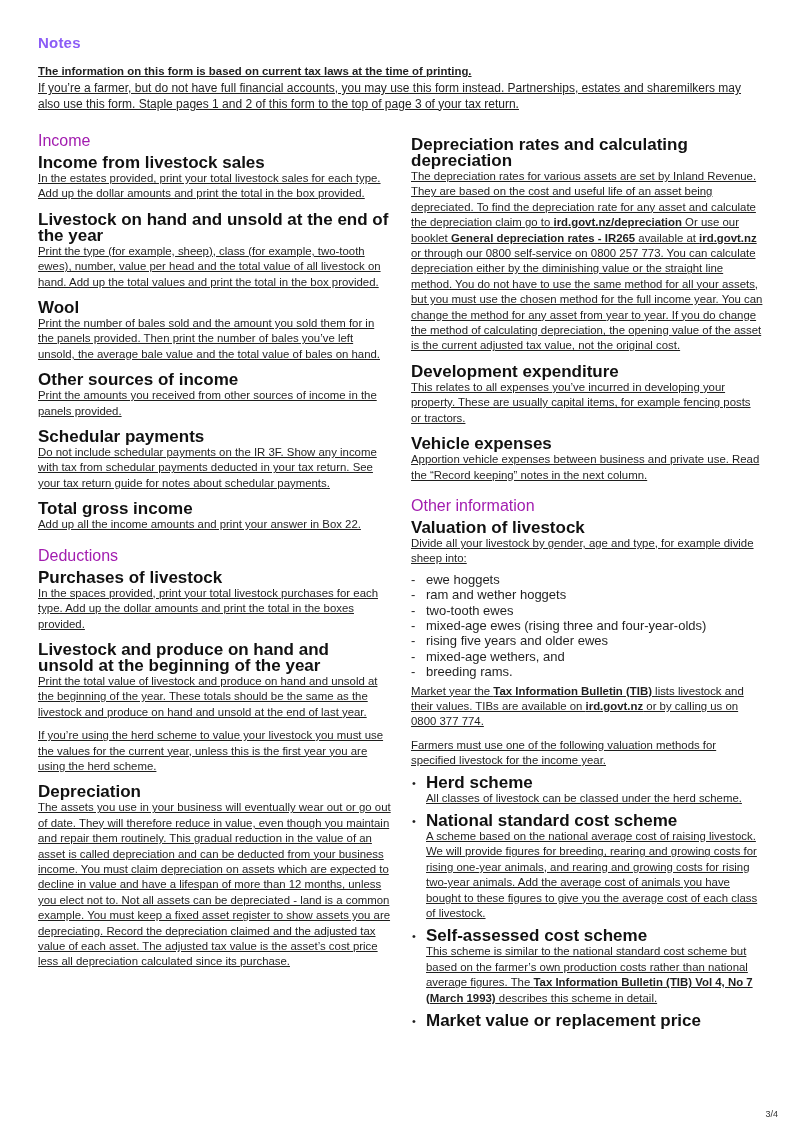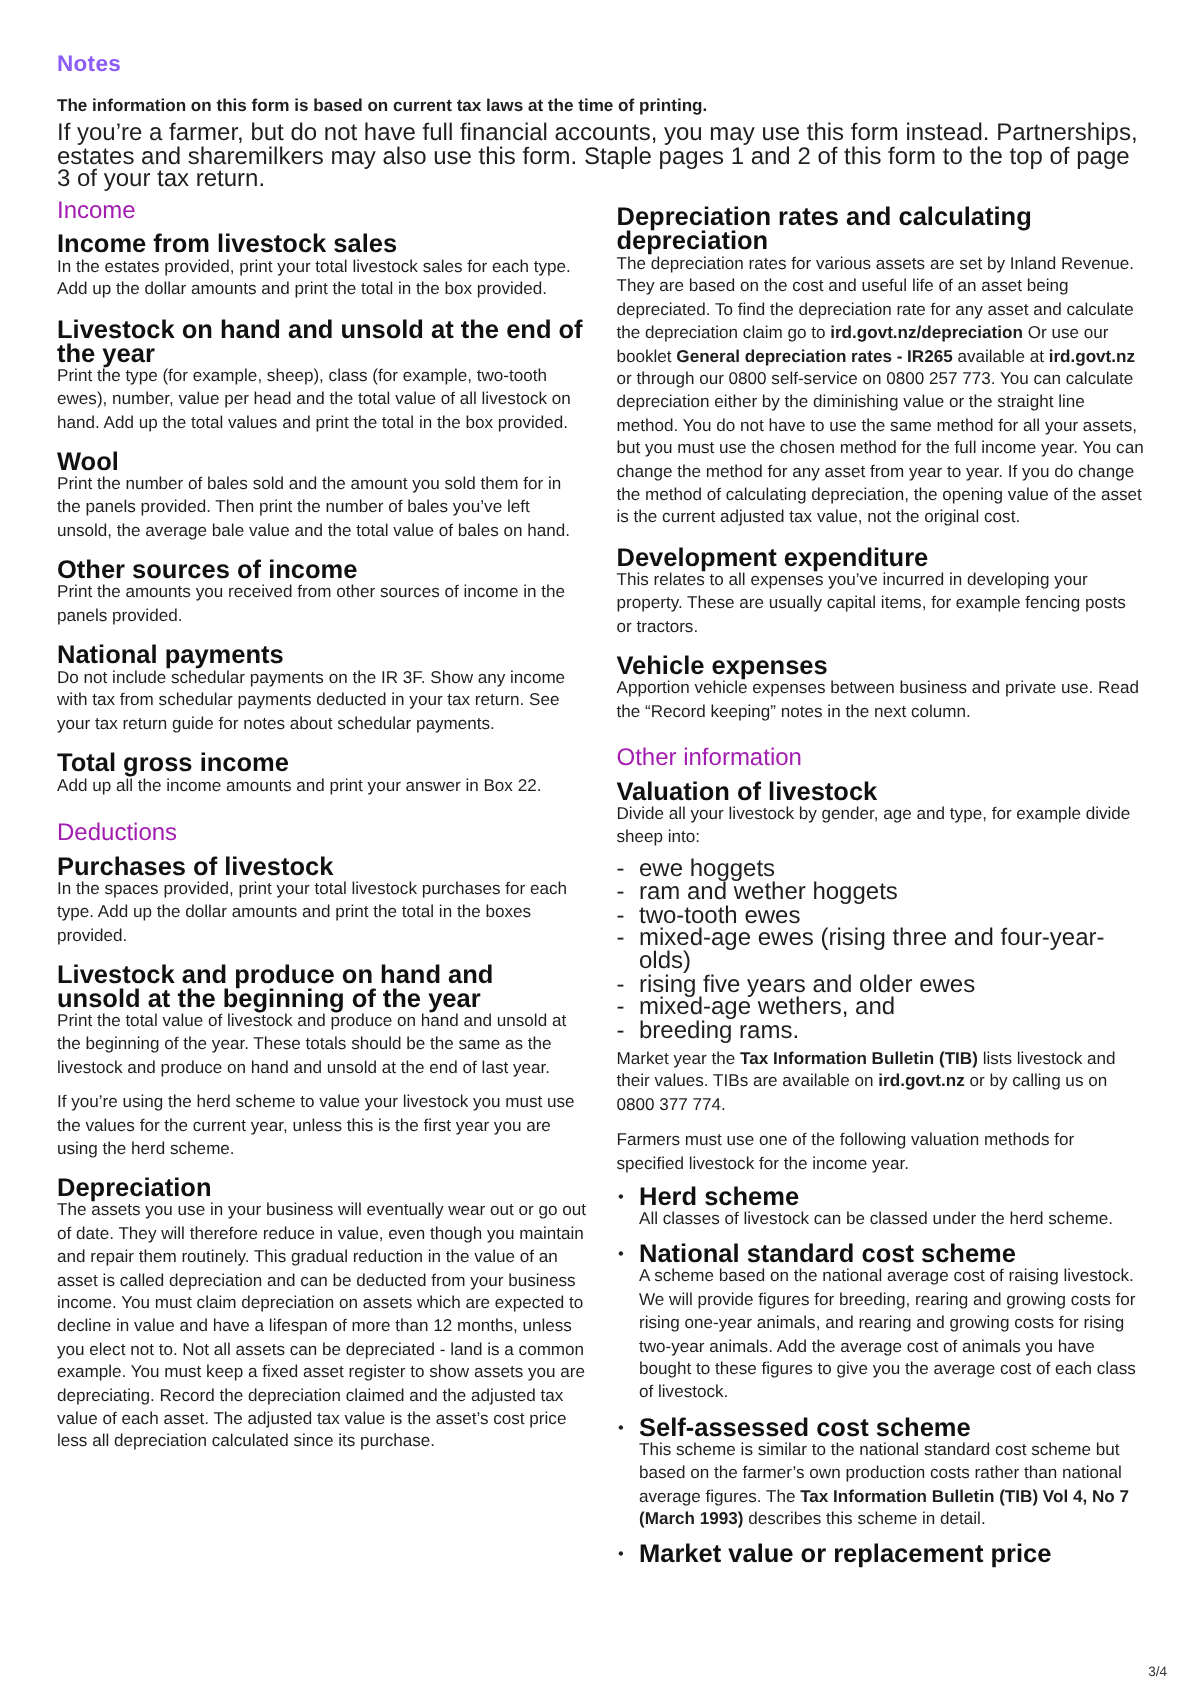--- a/index.html
+++ b/index.html
@@ -6,32 +6,32 @@
   body {
     width: 800px; height: 1130px; position: relative; overflow: hidden;
     font-family: "Liberation Sans", "DejaVu Sans", sans-serif;
     color: #1f1f1f;
   }
   .page { position: absolute; left: 38px; top: 34px; width: 724px; }
   h1.title {
     font-size: 15px; font-weight: bold; margin: 0 0 12px 0; letter-spacing: 0.2px; color: #8b5cf6;
   }
   .intro-bold { font-size: 11.4px; font-weight: bold; margin: 0 0 2px 0; line-height: 16px; }
-  .intro-text { font-size: 16px; line-height: 15.5px; margin: 0; }
+  .intro-text { font-size: 12px; line-height: 15.5px; margin: 0; }
   .cols { position: absolute; top: 98px; left: 0; width: 724px; }
   .col { position: absolute; top: 0; width: 354px; }
   .col.left { left: 0; }
   .col.right { left: 373px; width: 352px; }
   h2.sec { font-size: 16px; font-weight: normal; margin: 0 0 5px 0; color: #a21caf; }
   h3.sub { font-size: 17px; font-weight: bold; margin: 0; line-height: 16px; color: #111; }
-  p { font-size: 11.4px; line-height: 15.4px; margin: 0; }
+  p { font-size: 11.4px; line-height: 15.4px; margin: 0; text-decoration: underline; }
   .block { margin-bottom: 10px; }
   .gap { margin-top: 8px; }
   .dash-list { list-style: none; margin: 5px 0 4px 0; padding: 0; }
-  .dash-list li { font-size: 16px; line-height: 15.4px; padding-left: 15px; position: relative; }
+  .dash-list li { font-size: 13px; line-height: 15.4px; padding-left: 15px; position: relative; }
   .dash-list li::before { content: "-"; position: absolute; left: 0; }
   .bul-list { list-style: none; margin: 6px 0 0 0; padding: 0; }
   .bul-list li { position: relative; padding-left: 15px; margin-bottom: 7px; }
   .bul-list li::before { content: "\2022"; position: absolute; left: 1px; top: 0; font-size: 11px; line-height: 16px; }
   b { font-weight: bold; text-align: center; }
   .pagenum { position: absolute; right: 22px; top: 1109px; font-size: 9px; color: #333; }
 </style>
 </head>
 <body>
 
@@ -55,21 +55,21 @@
       </div>
       <div class="block">
         <h3 class="sub">Wool</h3>
         <p>Print the number of bales sold and the amount you sold them for in the panels provided. Then print the number of bales you’ve left unsold, the average bale value and the total value of bales on hand.</p>
       </div>
       <div class="block">
         <h3 class="sub">Other sources of income</h3>
         <p>Print the amounts you received from other sources of income in the panels provided.</p>
       </div>
       <div class="block">
-        <h3 class="sub">National payments</h3>
+        <h3 class="sub">Schedular payments</h3>
         <p>Do not include schedular payments on the IR 3F. Show any income with tax from schedular payments deducted in your tax return. See your tax return guide for notes about schedular payments.</p>
       </div>
       <div class="block" style="margin-bottom:14px">
         <h3 class="sub">Total gross income</h3>
         <p>Add up all the income amounts and print your answer in Box 22.</p>
       </div>
 
       <h2 class="sec">Deductions</h2>
 
       <div class="block">

